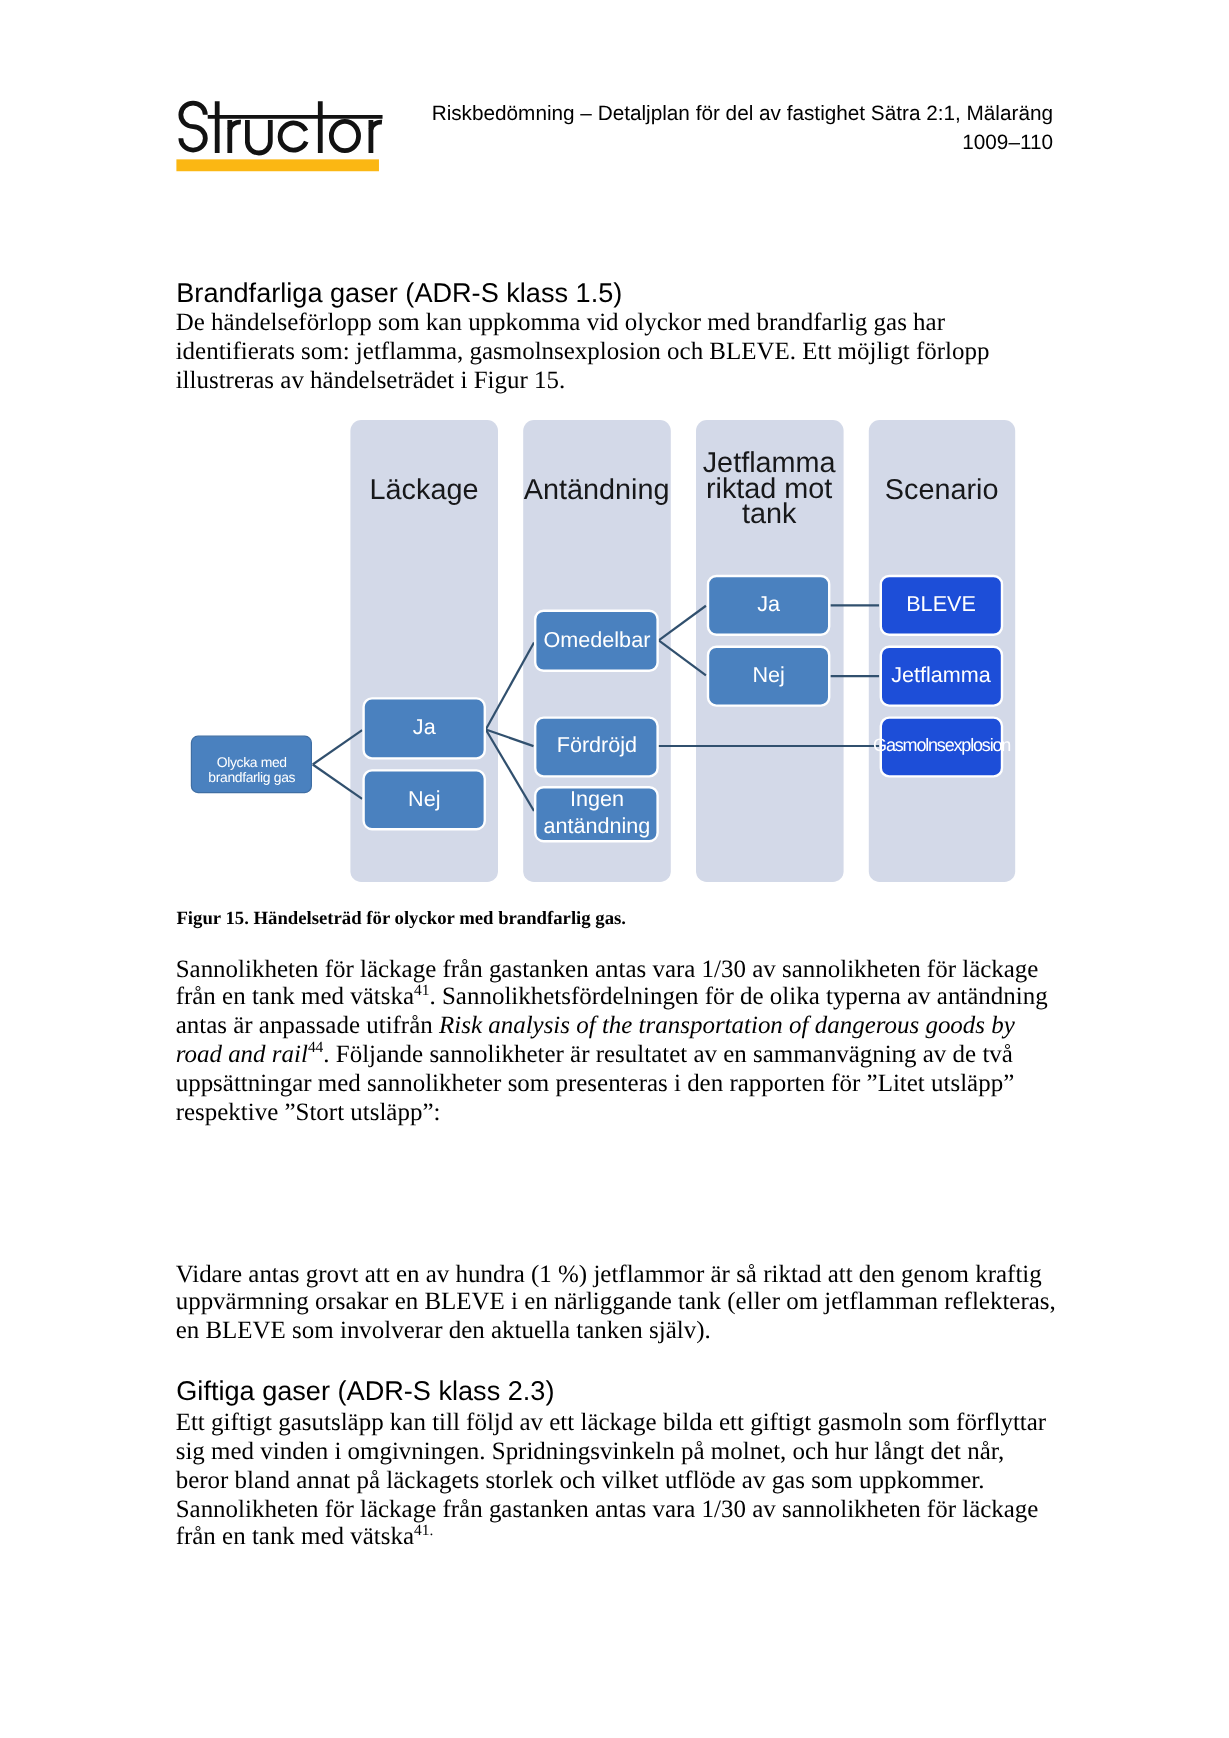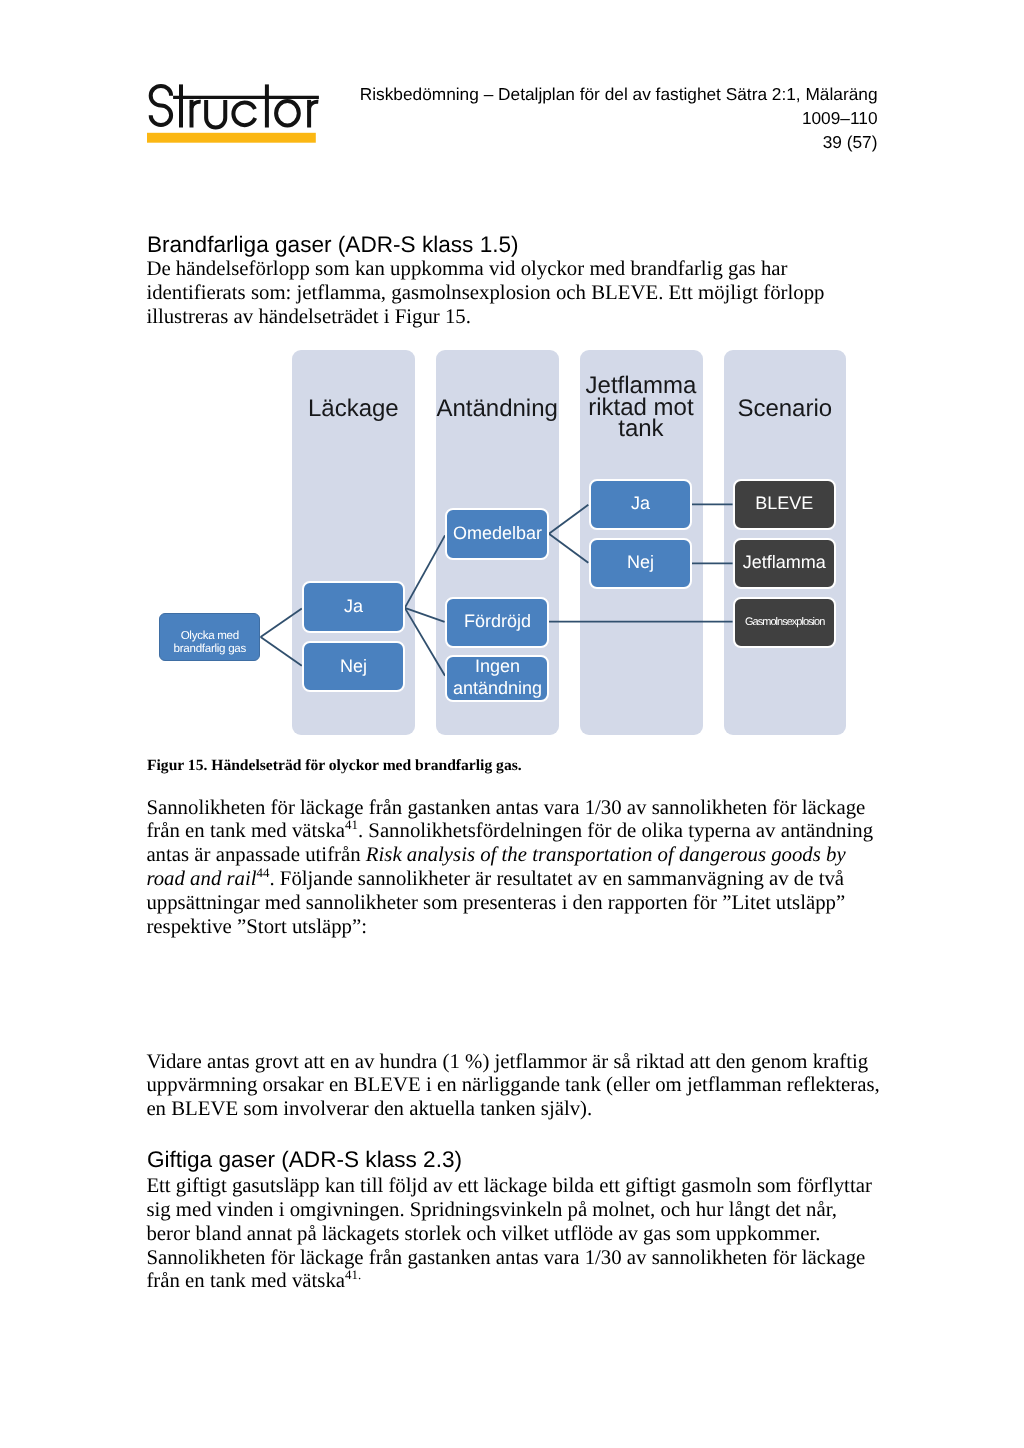--- a/index.html
+++ b/index.html
@@ -32,23 +32,23 @@
 
   
   #figure{position:absolute;left:0;top:0;width:1024px;height:1448px;pointer-events:none;}
   .panel{position:absolute;background:#d3d9e8;border-radius:9px;}
   .ptitle{position:absolute;text-align:center;font-family:"Liberation Sans",sans-serif;
           font-size:24px;line-height:21.5px;color:#17181a;}
   .node{position:absolute;box-sizing:border-box;border:2.6px solid #ffffff;border-radius:8px;
         display:flex;align-items:center;justify-content:center;text-align:center;line-height:1.22;
         font-family:"Liberation Sans",sans-serif;font-size:18px;color:#ffffff;}
   .node.start{border:1px solid #3f6ea3;border-radius:6px;font-size:11.6px;line-height:12.6px;letter-spacing:-0.29px;padding:12px 6px 0;}
-  .node.narrow{font-size:11px;letter-spacing:-0.98px;padding-left:0.98px;}
+  .node.narrow{font-size:15px;letter-spacing:-0.98px;padding-left:0.98px;}
   .node.blue{background:#4a81bf;}
-  .node.red{background:#404040;}
+  .node.red{background:#1d4ed8;}
 </style>
 </head>
 <body>
 
 <div class="page">
 
   <div id="hdr-logo">
     <svg width="172" height="66" viewBox="0 0 172 66">
       <g fill="none" stroke="#121212" stroke-width="4.0" stroke-linecap="butt">
 
@@ -72,21 +72,20 @@
 
         <path d="M26.1,16.35 L171.9,16.35" stroke-width="3.2"></path>
       </g>
       <rect x="-0.4" y="51.8" width="169.2" height="9.9" fill="#fbb713"></rect>
       <title>Structor</title>
     </svg>
   </div>
   <div id="hdr-lines">
     <div>Riskbedömning – Detaljplan för del av fastighet Sätra 2:1, Mälaräng</div>
     <div>1009–110</div>
-    <div>39 (57)</div>
   </div>
 
   <div class="h2" style="top:209.3px">Brandfarliga gaser (ADR-S klass 1.5)</div>
   <div class="para" style="top:234.2px">De händelseförlopp som kan uppkomma vid olyckor med brandfarlig gas har identifierats som: jetflamma, gasmolnsexplosion och BLEVE. Ett möjligt förlopp illustreras av händelseträdet i Figur 15.</div>
 
   <div id="figure">
 
     <div class="panel" style="left:292.2px;top:327.2px;width:122.8px;height:384.6px"></div>
     <div class="panel" style="left:436.0px;top:327.2px;width:122.8px;height:384.6px"></div>
     <div class="panel" style="left:579.8px;top:327.2px;width:122.8px;height:384.6px"></div>

